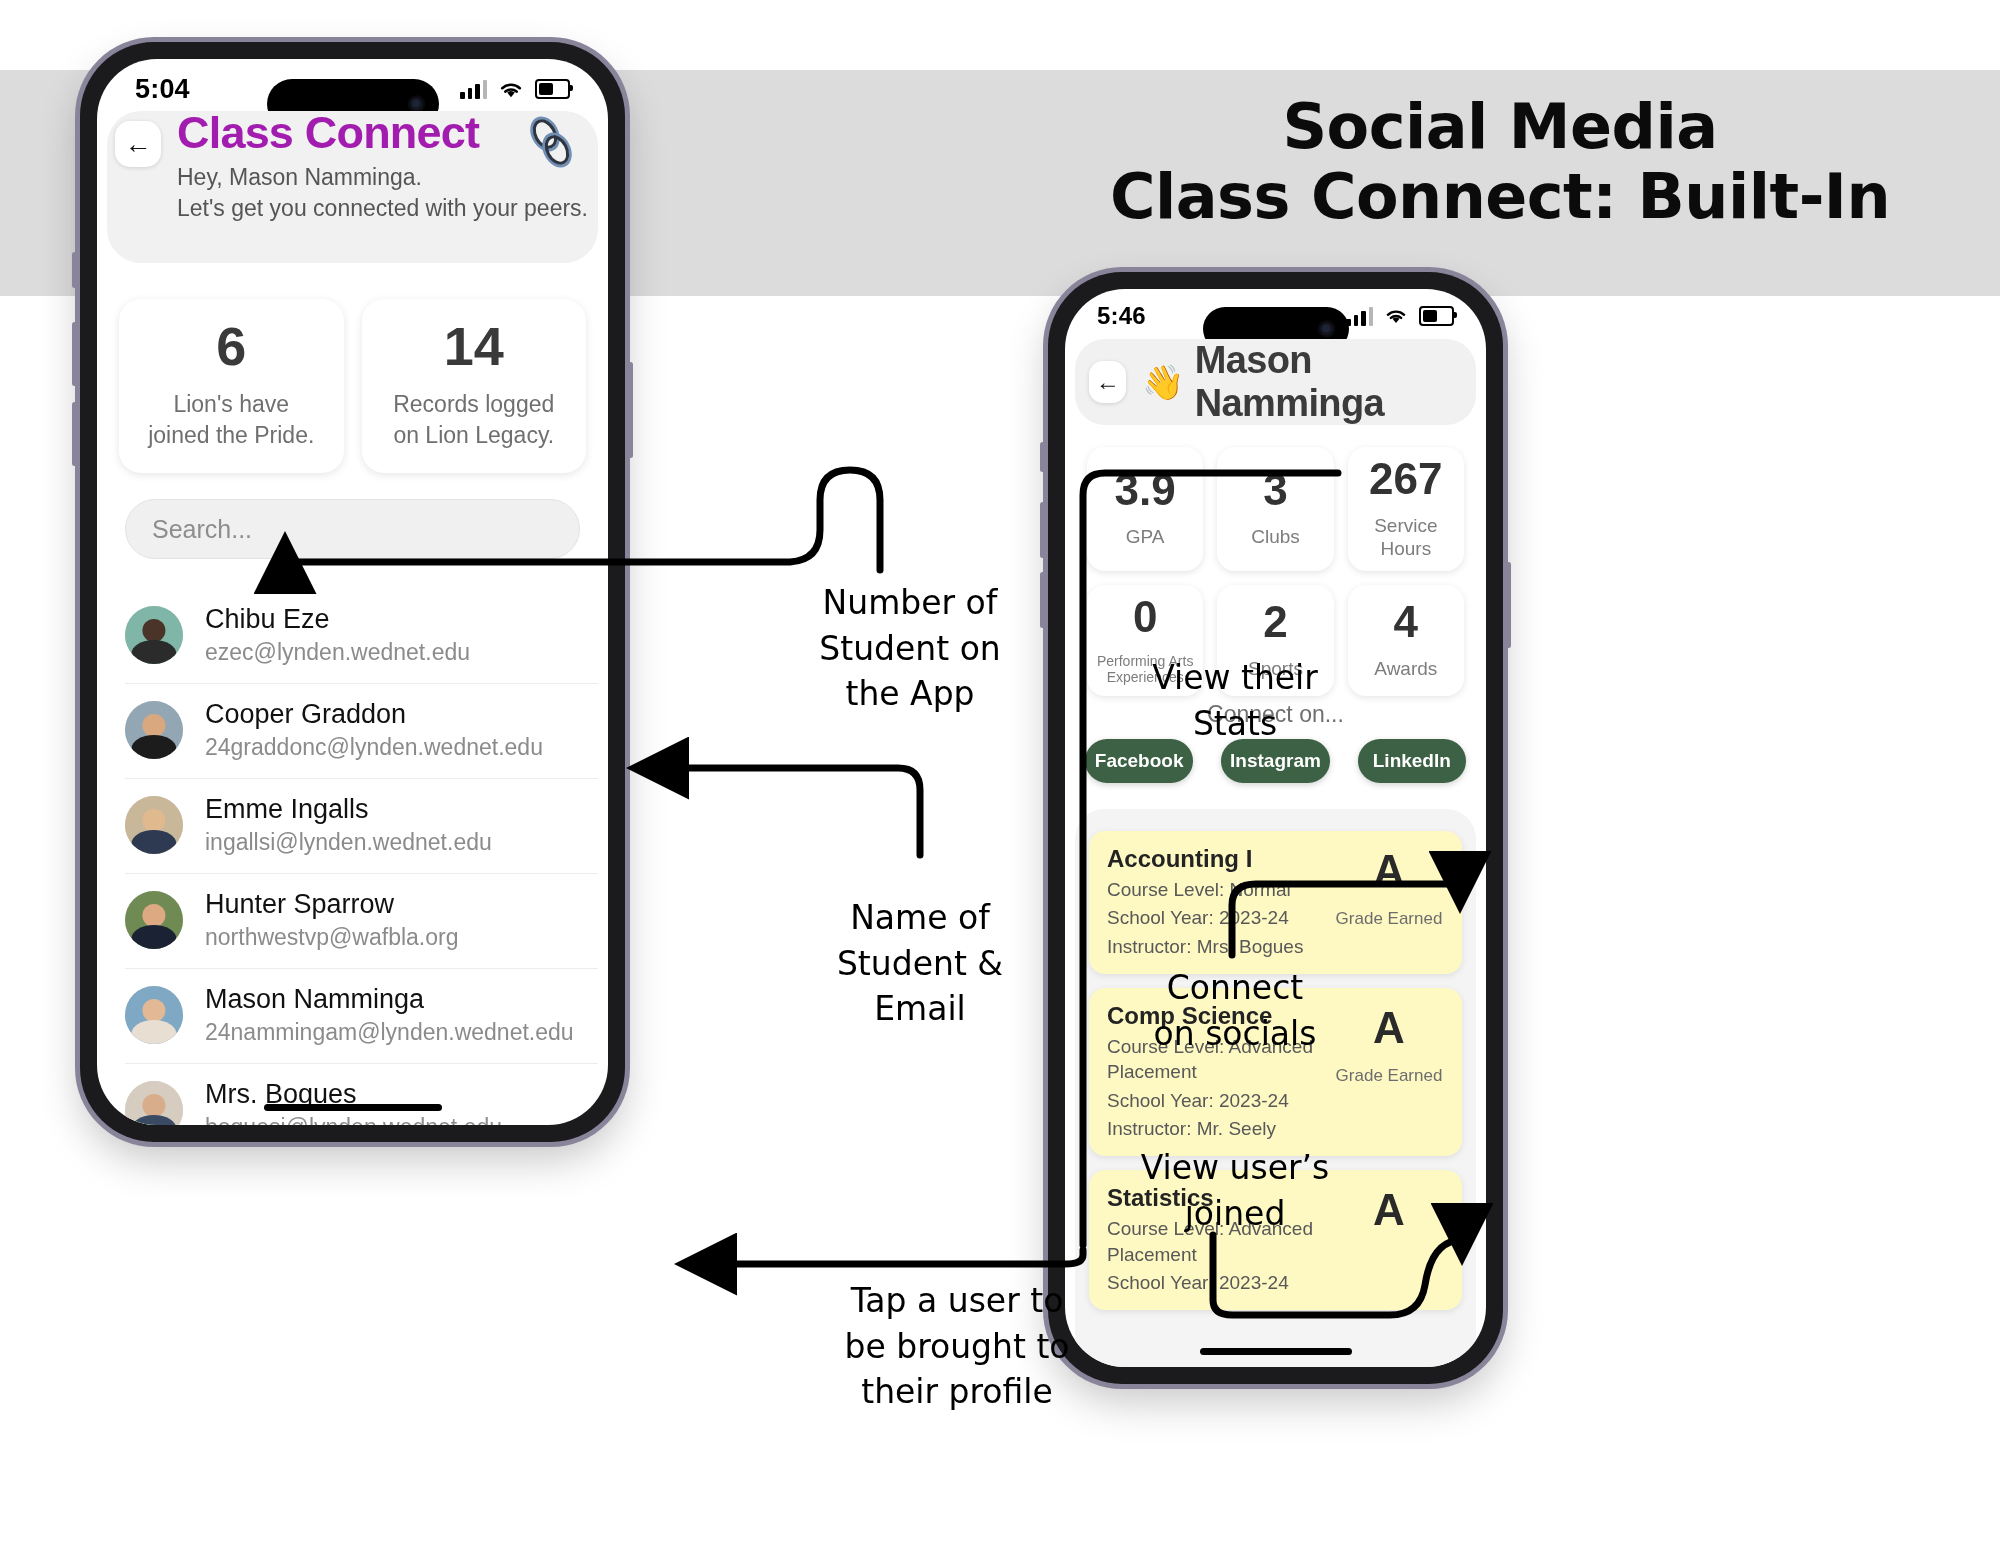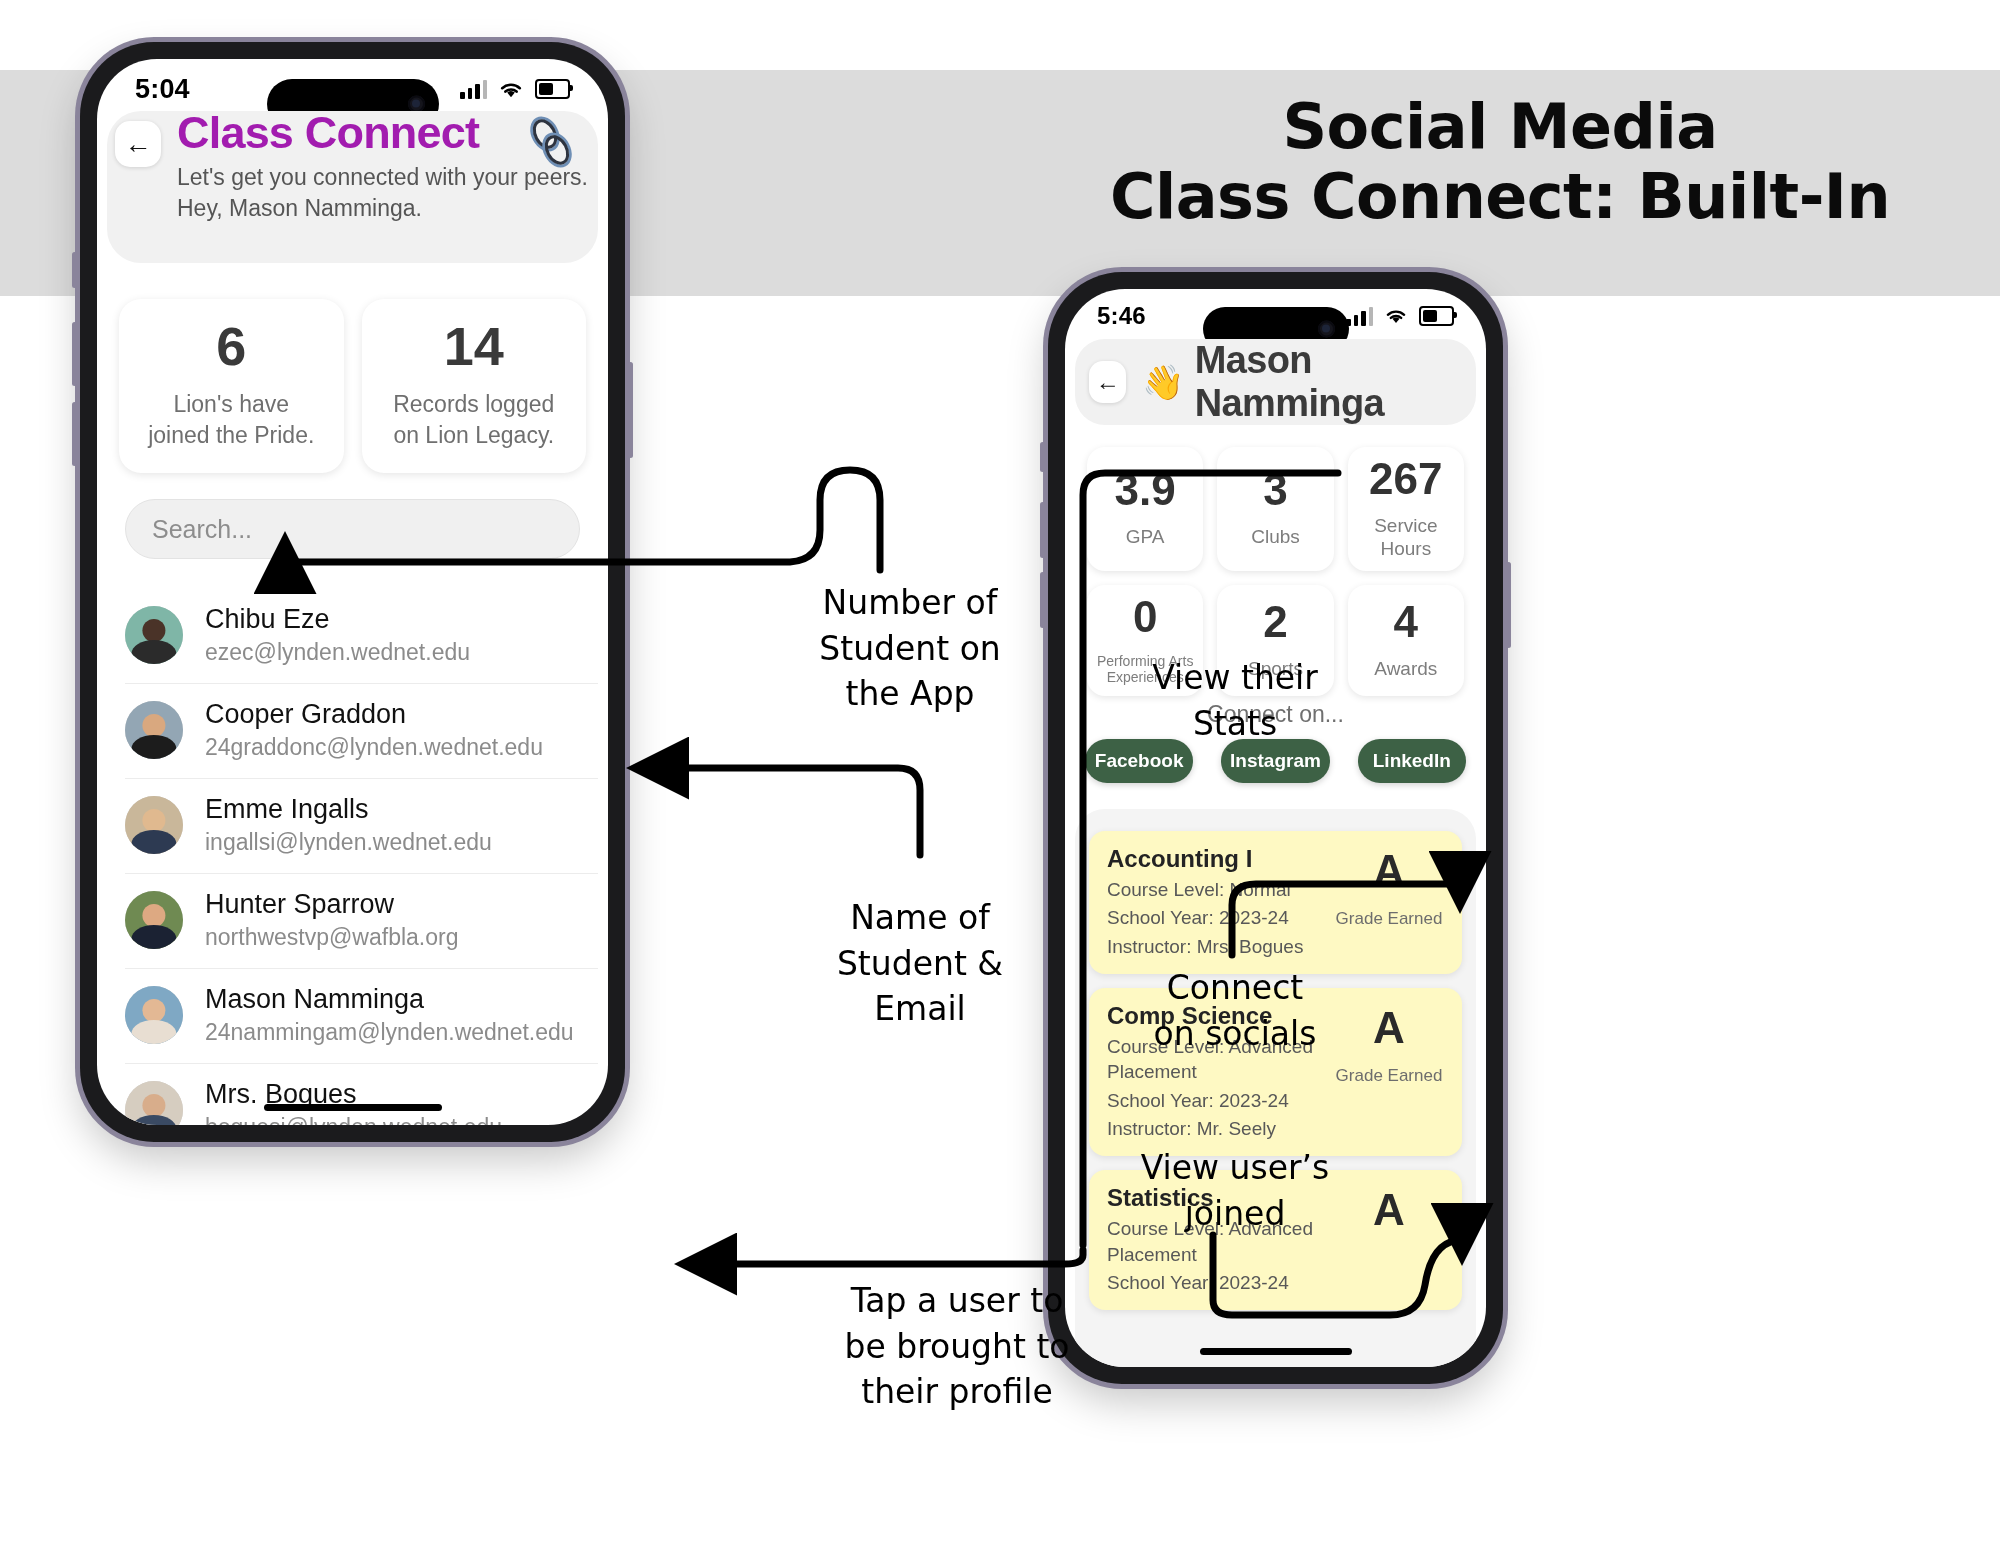--- a/index.html
+++ b/index.html
@@ -242,22 +242,22 @@
       </div>
     </div>
     <div class="island">
         <div class="cam"></div>
       </div>
 
     <div class="l-header"></div>
     <div class="backbtn">←</div>
     <div class="l-title">Class Connect</div>
     <div class="l-sub">
+      <div>Hey, Mason Namminga.</div>
       <div>Let's get you connected with your peers.</div>
-      <div>Hey, Mason Namminga.</div>
     </div>
     <svg class="chain" viewBox="0 0 62 62">
       <ellipse cx="25" cy="22" rx="12" ry="17" transform="rotate(-28 25 22)" fill="none" stroke="#6f8fb5" stroke-width="3"></ellipse>
       <ellipse cx="25" cy="22" rx="9.5" ry="14" transform="rotate(-28 25 22)" fill="none" stroke="#2e3440" stroke-width="3"></ellipse>
       <ellipse cx="37" cy="38" rx="12" ry="17" transform="rotate(-28 37 38)" fill="none" stroke="#6f8fb5" stroke-width="3"></ellipse>
       <ellipse cx="37" cy="38" rx="9.5" ry="14" transform="rotate(-28 37 38)" fill="none" stroke="#2e3440" stroke-width="3"></ellipse>
     </svg>
 
     <div class="stat-row">
       <div class="stat-card">

